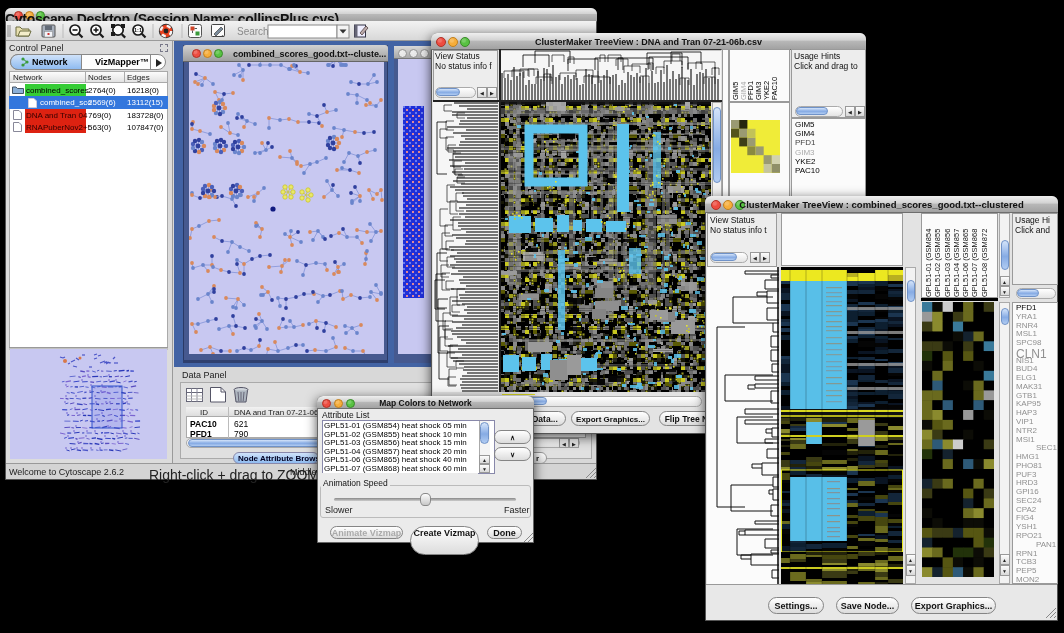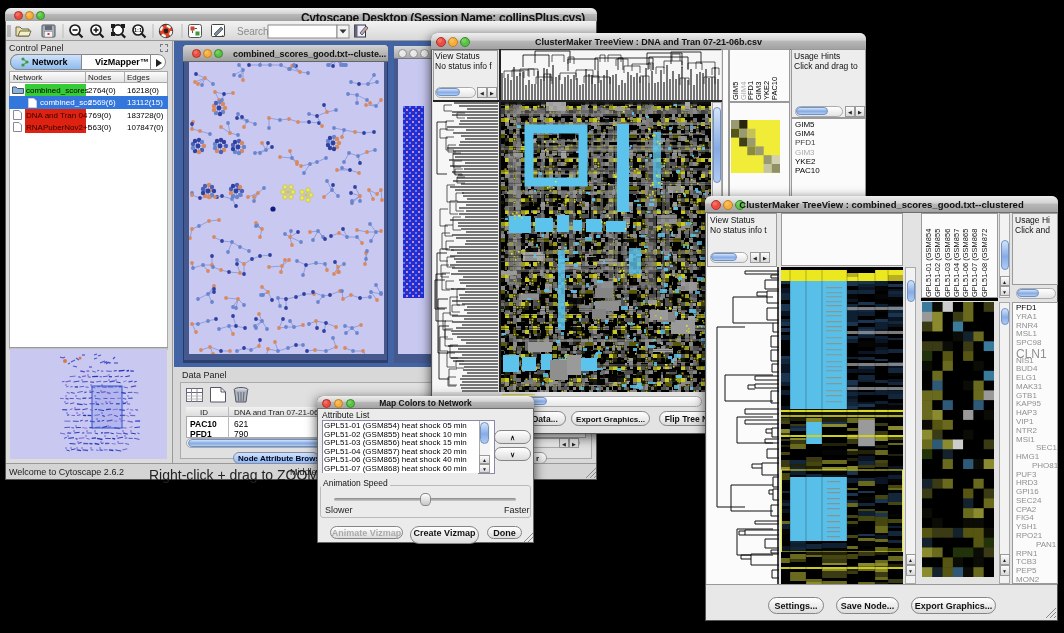--- a/index.html
+++ b/index.html
@@ -10,21 +10,21 @@
 .pillbtn{background:linear-gradient(#ffffff,#dcdcdc);border:1px solid #858585;border-radius:999px;text-align:center;box-sizing:border-box;white-space:nowrap;overflow:hidden}
 .pane{background:#ededed;border:1px solid #9a9a9a;box-sizing:border-box}
 .whitepane{background:#fbfbfb;border:1px solid #9a9a9a;box-sizing:border-box}
 .vtext{writing-mode:vertical-rl;transform:rotate(180deg);white-space:nowrap}
 </style></head><body>
 <div class="abs win" style="left:5px;top:8px;width:592px;height:472px;background:#d8d8d8;border-radius:6px 6px 0 0;border:1px solid #555;box-sizing:border-box"></div>
 <div class="abs titlebar" style="left:5px;top:8px;width:592px;height:13px"></div>
 <div class="abs" style="left:14px;top:10.5px;width:7px;height:7px;border-radius:50%;background:radial-gradient(circle at 35% 30%, #fff3 20%, transparent 40%),#ee4c40;border:0.5px solid #b03328"></div>
 <div class="abs" style="left:25px;top:10.5px;width:7px;height:7px;border-radius:50%;background:radial-gradient(circle at 35% 30%, #fff3 20%, transparent 40%),#f6ad3a;border:0.5px solid #c08020"></div>
 <div class="abs" style="left:36px;top:10.5px;width:7px;height:7px;border-radius:50%;background:radial-gradient(circle at 35% 30%, #fff3 20%, transparent 40%),#58c242;border:0.5px solid #3a8a2a"></div>
-<div class="abs" style="left:5px;top:10.5px;font-size:12px;font-weight:bold;color:#111;white-space:nowrap;width:580px;text-align:right;letter-spacing:-0.3px">Cytoscape Desktop (Session Name: collinsPlus.cys)</div>
+<div class="abs" style="left:5px;top:10.5px;font-size:14px;font-weight:bold;color:#111;white-space:nowrap;width:580px;text-align:left;letter-spacing:-0.3px">Cytoscape Desktop (Session Name: collinsPlus.cys)</div>
 <div class="abs" style="left:6px;top:21px;width:590px;height:20px;background:linear-gradient(#f2f2f2,#d8d8d8);border-bottom:1px solid #9a9a9a;box-sizing:border-box"></div>
 <svg class="abs" style="left:5px;top:21px" width="592" height="20">
 <g stroke="#8a8a8a">
       <line x1="3" y1="4" x2="3" y2="16"></line>
       <line x1="5" y1="4" x2="5" y2="16"></line>
     </g>
 <g transform="translate(10,3)">
       <path d="M1 12 L1 3 L5 3 L7 5 L14 5 L14 12 Z" fill="#e8e0b0" stroke="#6b6b3f"></path>
       <path d="M3 12 L5 7 L16 7 L14 12 Z" fill="#f4eecb" stroke="#6b6b3f"></path>
     </g>
@@ -3057,21 +3057,21 @@
 <div class="abs" style="left:1016px;top:373.15999999999997px;font-size:8px;color:#909090;white-space:nowrap;">ELG1</div>
 <div class="abs" style="left:1016px;top:381.93px;font-size:8px;color:#909090;white-space:nowrap;">MAK31</div>
 <div class="abs" style="left:1016px;top:390.7px;font-size:8px;color:#909090;white-space:nowrap;">GTB1</div>
 <div class="abs" style="left:1016px;top:399.47px;font-size:8px;color:#909090;white-space:nowrap;">KAP95</div>
 <div class="abs" style="left:1016px;top:408.24px;font-size:8px;color:#909090;white-space:nowrap;">HAP3</div>
 <div class="abs" style="left:1016px;top:417.01px;font-size:8px;color:#909090;white-space:nowrap;">VIP1</div>
 <div class="abs" style="left:1016px;top:425.78px;font-size:8px;color:#909090;white-space:nowrap;">NTR2</div>
 <div class="abs" style="left:1016px;top:434.54999999999995px;font-size:8px;color:#909090;white-space:nowrap;">MSI1</div>
 <div class="abs" style="left:1016px;top:443.32px;font-size:8px;color:#909090;white-space:nowrap;margin-left:20px;">SEC1</div>
 <div class="abs" style="left:1016px;top:452.09000000000003px;font-size:8px;color:#909090;white-space:nowrap;">HMG1</div>
-<div class="abs" style="left:1016px;top:460.86px;font-size:8px;color:#909090;white-space:nowrap;margin-left:16px;">PHO81</div>
+<div class="abs" style="left:1016px;top:460.86px;font-size:8px;color:#909090;white-space:nowrap;">PHO81</div>
 <div class="abs" style="left:1016px;top:469.63px;font-size:8px;color:#909090;white-space:nowrap;">PUF3</div>
 <div class="abs" style="left:1016px;top:478.4px;font-size:8px;color:#909090;white-space:nowrap;">HRD3</div>
 <div class="abs" style="left:1016px;top:487.16999999999996px;font-size:8px;color:#909090;white-space:nowrap;">GPI16</div>
 <div class="abs" style="left:1016px;top:495.94px;font-size:8px;color:#909090;white-space:nowrap;text-align:right;">SEC24</div>
 <div class="abs" style="left:1016px;top:504.71px;font-size:8px;color:#909090;white-space:nowrap;">CPA2</div>
 <div class="abs" style="left:1016px;top:513.48px;font-size:8px;color:#909090;white-space:nowrap;">FIG4</div>
 <div class="abs" style="left:1016px;top:522.25px;font-size:8px;color:#909090;white-space:nowrap;">YSH1</div>
 <div class="abs" style="left:1016px;top:531.02px;font-size:8px;color:#909090;white-space:nowrap;">RPO21</div>
 <div class="abs" style="left:1016px;top:539.79px;font-size:8px;color:#909090;white-space:nowrap;padding-left:20px;">PAN1</div>
 <div class="abs" style="left:1016px;top:548.56px;font-size:8px;color:#909090;white-space:nowrap;">RPN1</div>
@@ -3115,19 +3115,19 @@
 <div class="abs arr" style="left:479px;top:464px;width:11px;height:9px;font-size:5px;line-height:9px">▼</div>
 <div class="abs pillbtn" style="left:494px;top:430px;width:37px;height:14px;font-size:7px;line-height:14px;color:#111;font-weight:bold">∧</div>
 <div class="abs pillbtn" style="left:494px;top:447px;width:37px;height:14px;font-size:7px;line-height:14px;color:#111;font-weight:bold">∨</div>
 <div class="abs" style="left:320px;top:485px;width:211px;height:33px;border:1px solid #bbb;border-radius:3px;box-sizing:border-box"></div>
 <div class="abs" style="left:321px;top:478px;background:#ebebeb;padding:0 2px;font-size:8.5px;color:#111">Animation Speed</div>
 <div class="abs" style="left:334px;top:498px;width:182px;height:3px;background:linear-gradient(#888,#ccc);border-radius:2px"></div>
 <div class="abs" style="left:420px;top:493px;width:11px;height:13px;background:linear-gradient(#fdfdfd,#c8c8c8);border:1px solid #888;border-radius:5px 5px 40% 40%;box-sizing:border-box"></div>
 <div class="abs" style="left:325px;top:505px;font-size:9px;color:#222;white-space:nowrap;">Slower</div>
 <div class="abs" style="left:504px;top:505px;font-size:9px;color:#222;white-space:nowrap;">Faster</div>
 <div class="abs pillbtn" style="left:330px;top:526px;width:73px;height:13px;font-size:9px;line-height:13px;color:#aaa;font-weight:bold">Animate Vizmap</div>
-<div class="abs pillbtn" style="left:410px;top:526px;width:69px;height:18px;font-size:9px;line-height:13px;color:#111;font-weight:bold">Create Vizmap</div>
+<div class="abs pillbtn" style="left:410px;top:526px;width:69px;height:29px;font-size:9px;line-height:13px;color:#111;font-weight:bold">Create Vizmap</div>
 <div class="abs pillbtn" style="left:487px;top:526px;width:35px;height:13px;font-size:9px;line-height:13px;color:#111;font-weight:bold">Done</div>
 <svg class="abs" style="left:524px;top:533px" width="9" height="9">
     <g stroke="#888">
       <line x1="0" y1="9" x2="9" y2="0"></line>
       <line x1="4" y1="9" x2="9" y2="4"></line>
     </g>
   </svg>
 </body></html>

